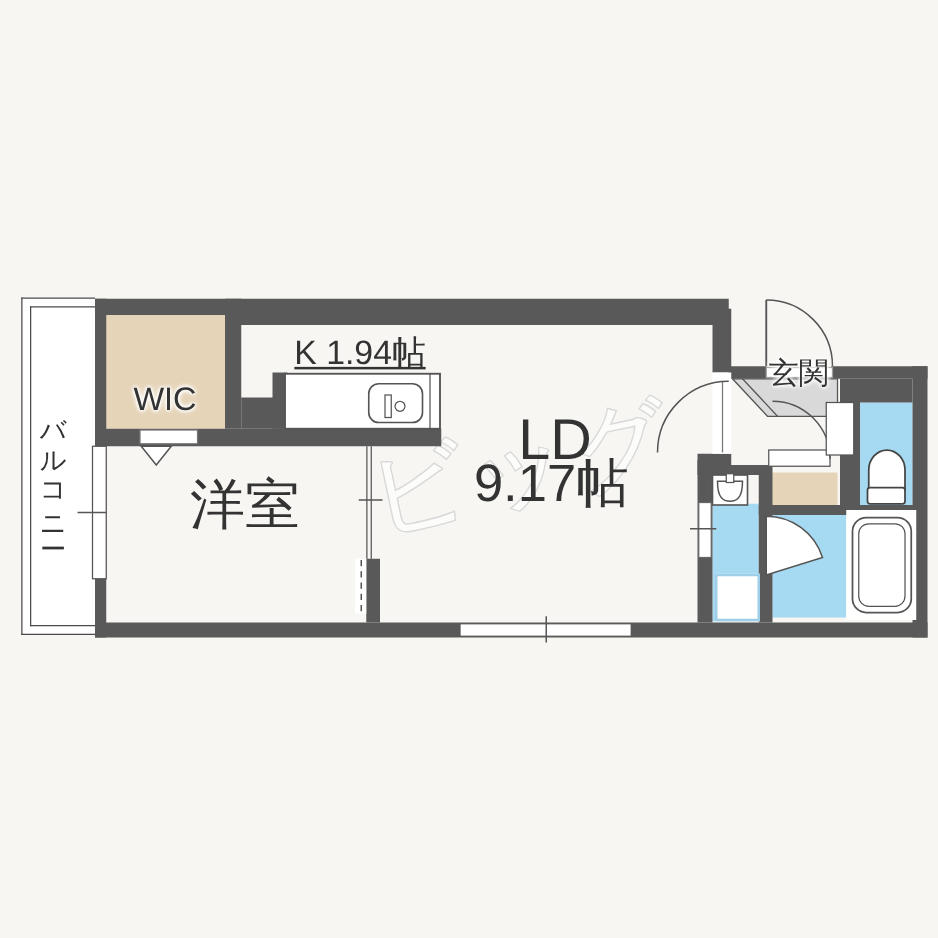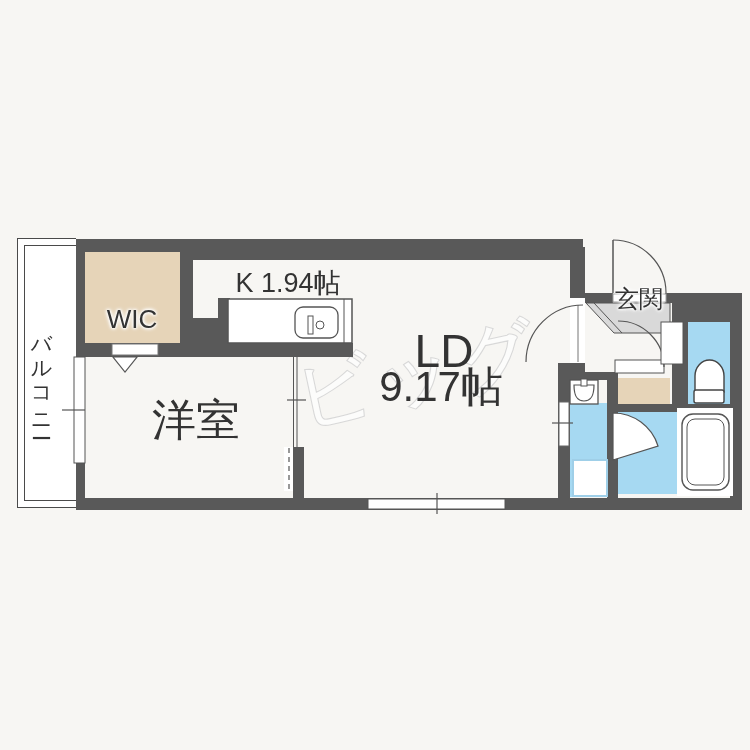--- a/index.html
+++ b/index.html
@@ -152,20 +152,20 @@
     </g>
 
     <g>
       <rect x="677" y="408" width="56" height="88" fill="#fff"></rect>
       <rect x="682" y="414" width="47" height="76" rx="11" fill="#fff" stroke="#555" stroke-width="1.4"></rect>
       <rect x="687" y="419" width="37" height="66" rx="8" fill="none" stroke="#555" stroke-width="1"></rect>
     </g>
   </svg>
 
   <div class="label halo" style="left:132px;top:296px;font-size:26px;margin-top:23px;">WIC</div>
-  <div class="label" style="left:288px;top:283px;font-size:27px;">K 1.94帖</div>
+  <div class="label" style="left:288px;top:283px;font-size:27px;text-decoration:underline;">K 1.94帖</div>
   <div class="label" style="left:444px;top:351px;font-size:46px;text-align:center;">LD</div>
   <div class="label" style="left:441px;top:387px;font-size:42px;">9.17帖</div>
-  <div class="label" style="left:196px;top:420px;font-size:44px;">洋室</div>
+  <div class="label" style="left:196px;top:404px;font-size:44px;">洋室</div>
   <div class="label halo" style="left:639px;top:299px;font-size:24px;">玄関</div>
   <div class="label vtext" style="left:42px;top:375px;font-size:21px;">バルコニー</div>
 
 </div>
 
 </body></html>

